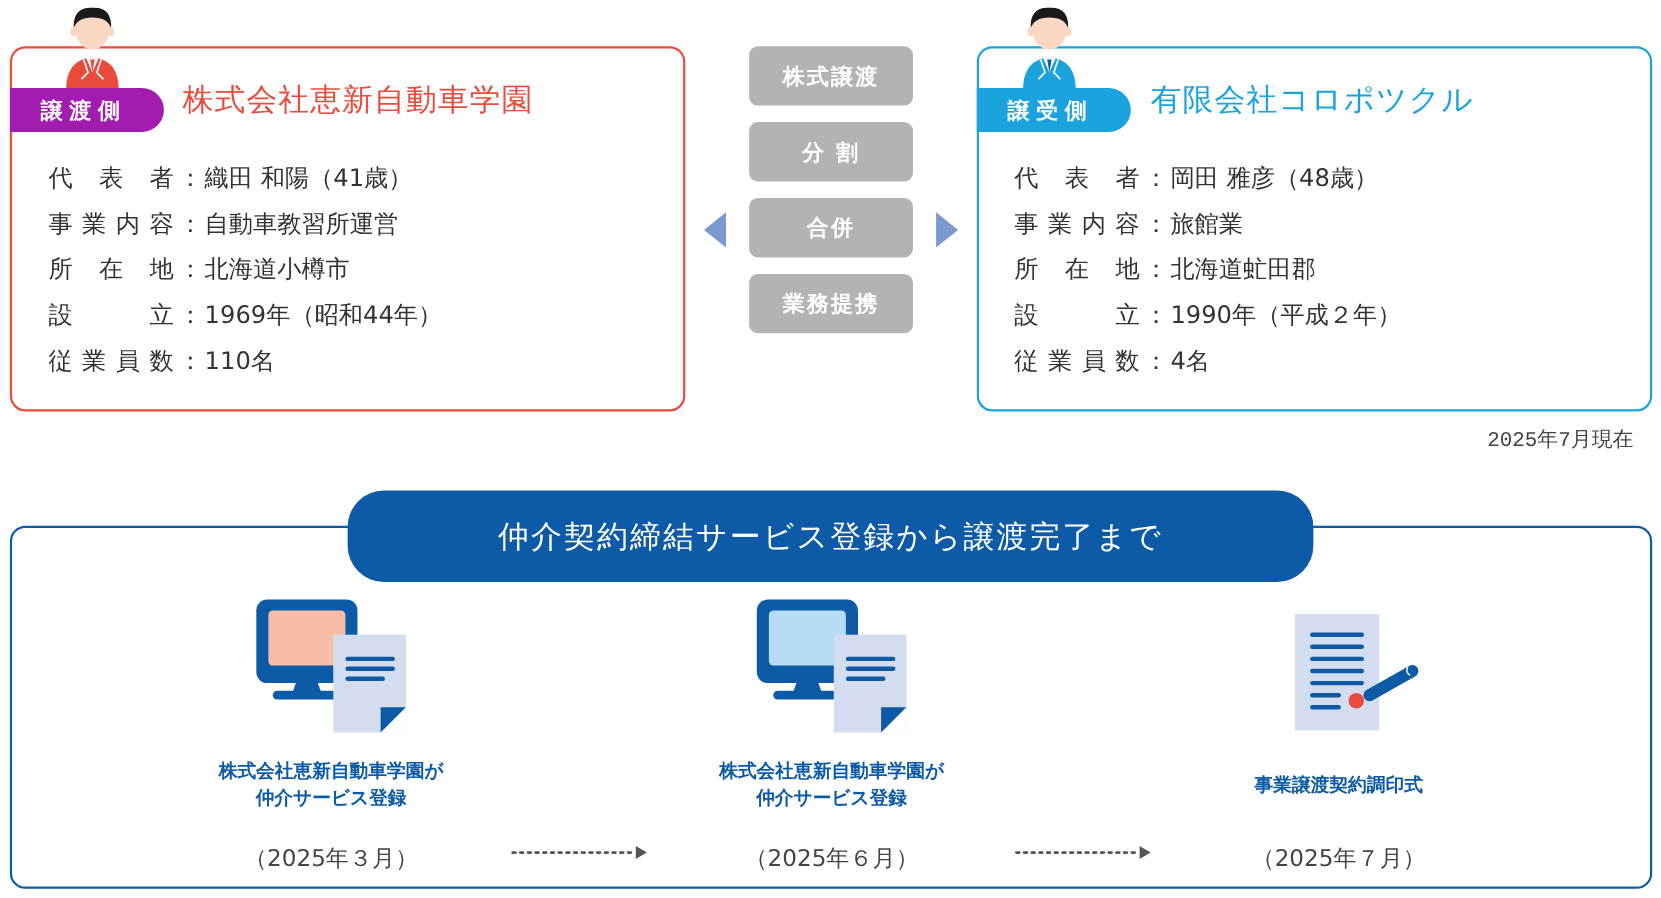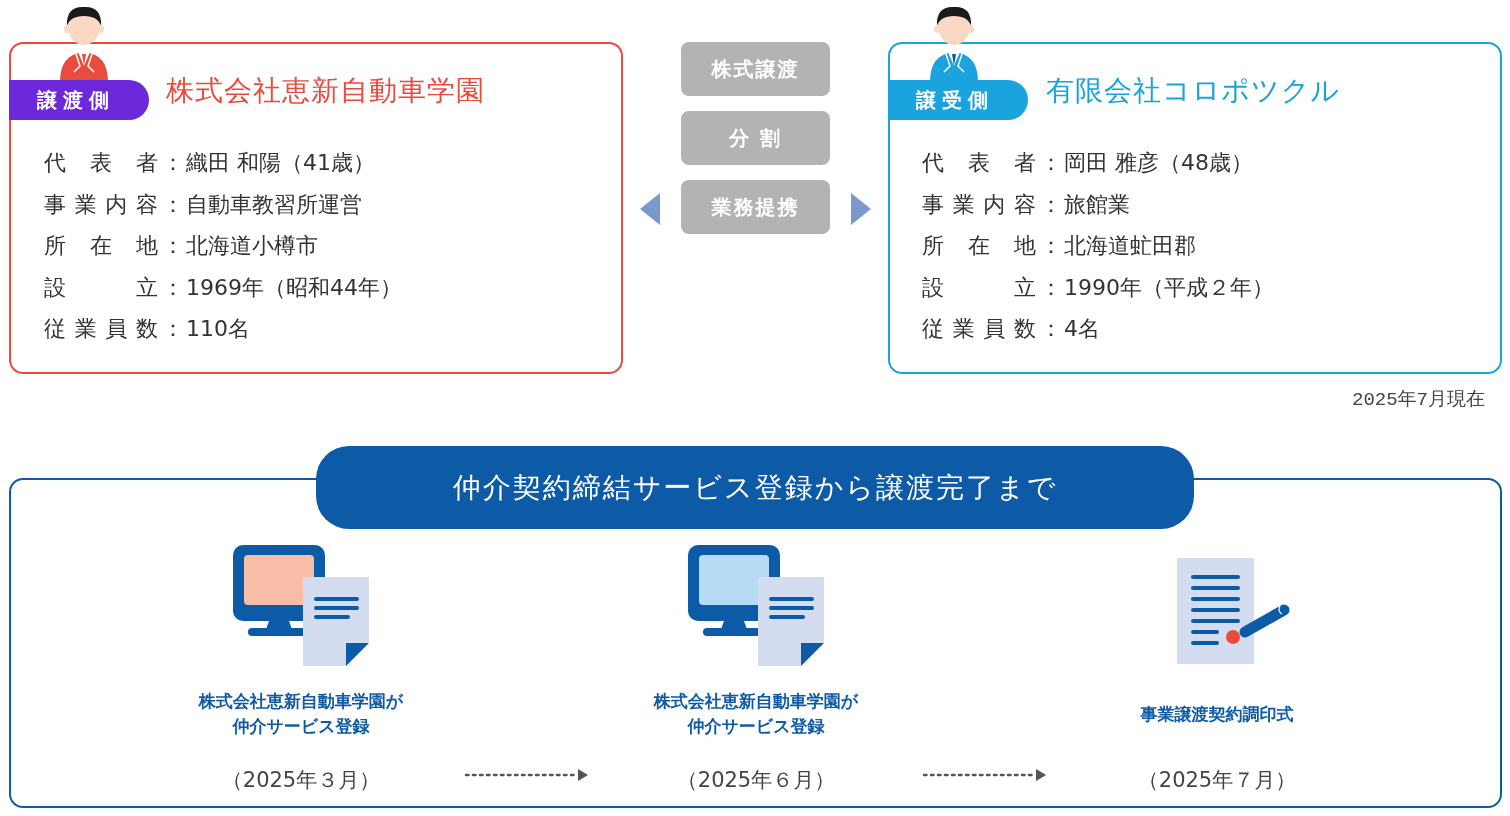--- a/index.html
+++ b/index.html
@@ -11,21 +11,21 @@
   .card.seller { left: 9px; width: 614px; border-color: #e94c3d; }
   .card.buyer { left: 888px; width: 614px; border-color: #1aa3dc; }
 
   .person { position: absolute; top: 4px; width: 56px; height: 78px; }
   .person.seller { left: 56px; }
   .person.buyer { left: 926px; }
 
   .role-tag { position: absolute; top: 80px; height: 40px; width: 140px; color: #fff;
     font-size: 20px; font-weight: bold; letter-spacing: 6px; display: flex; align-items: center;
     padding-left: 28px; border-radius: 0 20px 20px 0; }
-  .role-tag.seller { left: 9px; background: #6d28d9; }
+  .role-tag.seller { left: 9px; background: #a21caf; }
   .role-tag.buyer { left: 888px; background: #1aa3dc; }
 
   .company-name { position: absolute; top: 72px; font-size: 28px; font-weight: normal; white-space: nowrap; letter-spacing: 1px; }
   .company-name.seller { left: 166px; color: #e94c3d; }
   .company-name.buyer { left: 1046px; color: #1aa3dc; }
 
   .info { position: absolute; top: 142px; font-size: 22px; line-height: 41.5px; color: #333; }
   .info.seller { left: 44px; }
   .info.buyer { left: 922px; }
   .info-row { display: flex; white-space: nowrap; }
@@ -129,20 +129,21 @@
     </span>
     <span class="info-colon">：</span>
     <span>110名</span>
   </div>
 </div>
 
 <div class="arrow-l"></div>
 <div class="methods">
   <div class="method">株式譲渡</div>
   <div class="method">分 割</div>
+  <div class="method">合併</div>
   <div class="method">業務提携</div>
 </div>
 <div class="arrow-r"></div>
 
 <div class="card buyer"></div>
 <svg class="person buyer" viewBox="0 0 56 78">
   <ellipse cx="28" cy="22" rx="16" ry="19" fill="#fbd8c4"></ellipse>
   <path d="M11 22 Q10 2 28 3 Q46 2 45 22 Q42 12 28 12 Q14 12 11 22Z" fill="#1a1a1a"></path>
   <ellipse cx="11" cy="25" rx="3" ry="4" fill="#fbd8c4"></ellipse>
   <ellipse cx="45" cy="25" rx="3" ry="4" fill="#fbd8c4"></ellipse>

